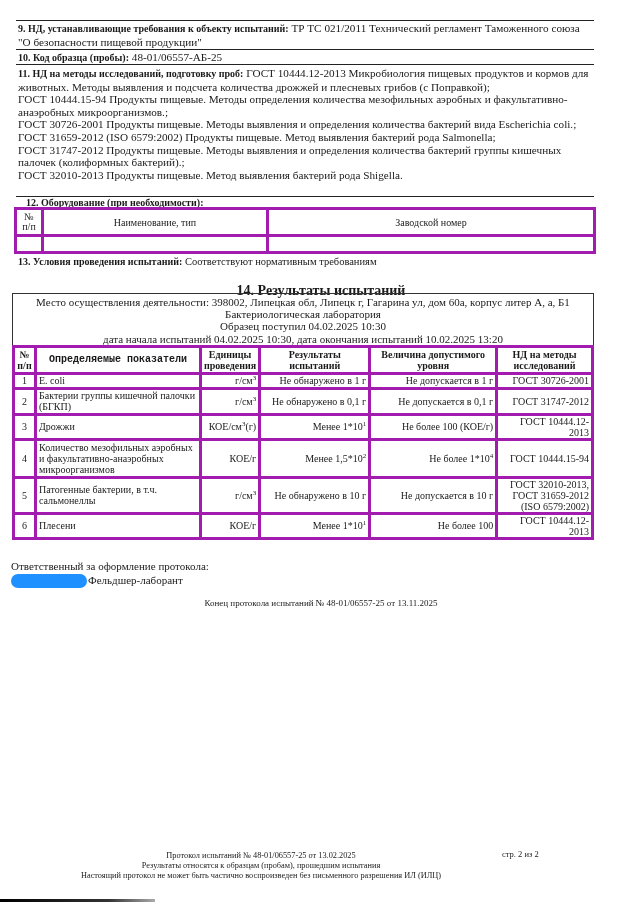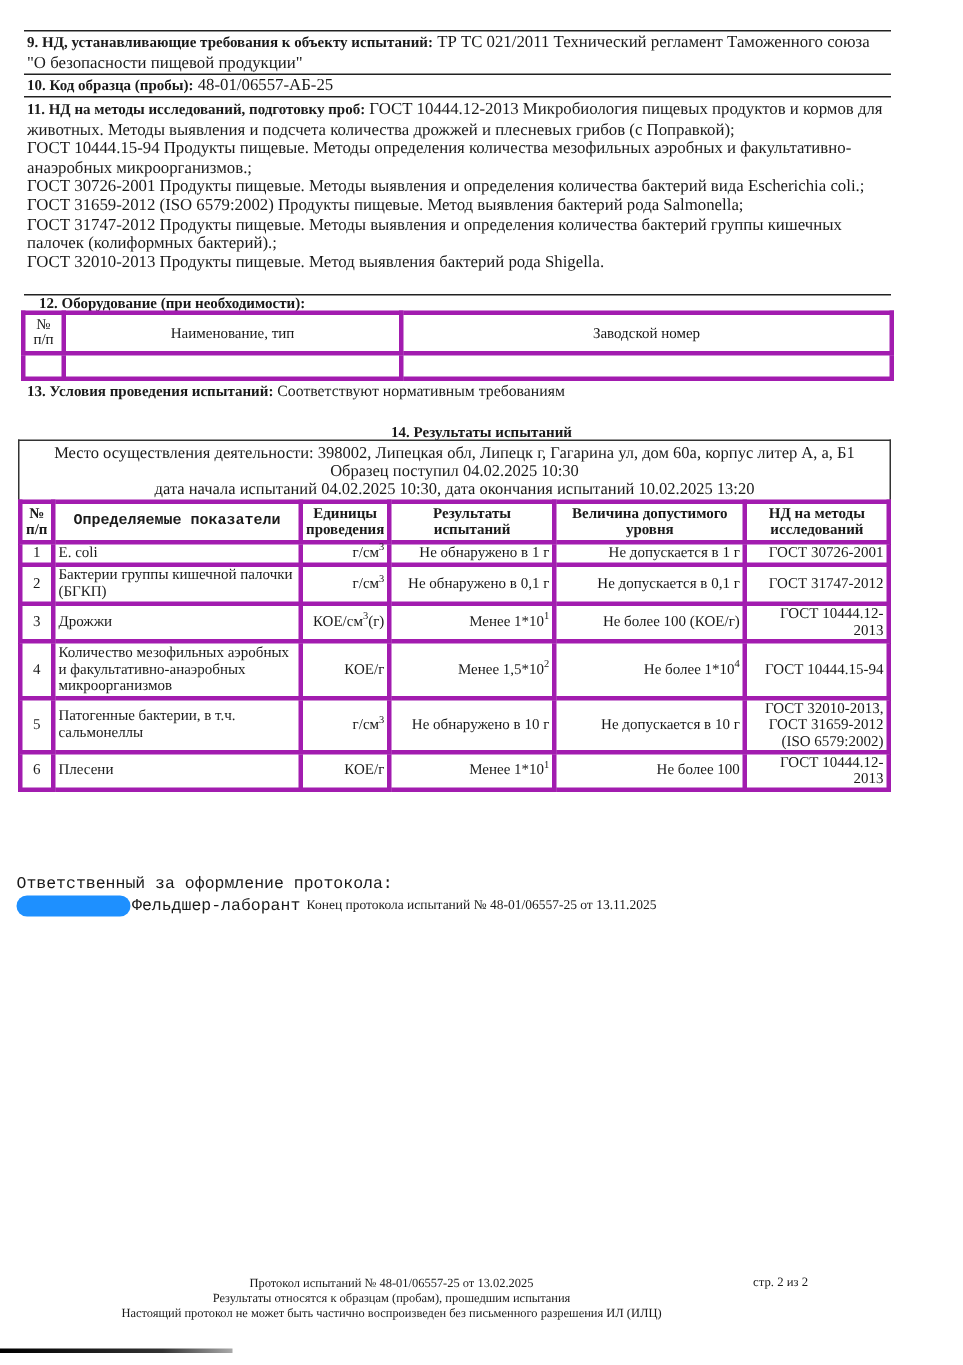--- a/index.html
+++ b/index.html
@@ -12,31 +12,31 @@
     .rule { position: absolute; left: 16px; width: 578px; border-top: 1px solid #222; }
     .small-b { font-size: 10px; font-weight: bold; }
 
     table { border-collapse: collapse; }
     td, th { border: 3px solid #a21caf; padding: 0 2px; font-weight: normal; }
 
     .equip { position: absolute; left: 14px; top: 207px; width: 582px; font-size: 10px; }
     .equip td { height: 14px; }
 
     .res-title { position: absolute; left: 0; width: 642px; top: 283px; text-align: center;
-      font-size: 10px; font-weight: bold; }
+      font-size: 14px; font-weight: bold; }
     .res-wrap { position: absolute; left: 12px; top: 293px; width: 580px; border: 1px solid #333; border-bottom: none; }
     .res-head { text-align: center; font-size: 11px; line-height: 12.2px; padding: 2px 0 0 0; }
     .res { width: 582px; margin-left: -1px; font-size: 10px; line-height: 11px; }
     .res th { font-weight: bold; font-size: 10px; text-align: center; line-height: 11px; }
     .res td.c { text-align: right; }
     .res td.n { text-align: center; }
     sup { font-size: 7px; vertical-align: super; line-height: 0; }
 
-    .resp { position: absolute; left: 11px; top: 559px; font-family: Liberation Mono, monospace;
-      font-size: 11px; line-height: 14px; margin-top: 24px; }
+    .resp { position: absolute; left: 11px; top: 559px; font-family: Liberation Serif, serif;
+      font-size: 11px; line-height: 14px; }
     .blob { display: inline-block; width: 76px; height: 14px; border-radius: 7px; background: #1e90ff;
       vertical-align: middle; margin-right: 1px; }
     .end { position: absolute; left: 0; width: 642px; top: 598px; text-align: center; font-size: 9px; }
 
     .footer { position: absolute; left: 0; width: 522px; top: 851px; text-align: center; font-size: 8.3px; line-height: 10px; }
     .pageno { position: absolute; left: 502px; top: 849px; font-size: 8.5px; }
     .footer-bar { position: absolute; left: 0; top: 899px; width: 155px; height: 3px;
       background: linear-gradient(to right, #000 0%, #333 70%, #aaa 100%); }
   </style>
 </head>
@@ -88,20 +88,21 @@
 
   <div class="block" style="top:256px; left:18px; font-size:10.5px;">
     <span class="small-b">13. Условия проведения испытаний:</span>
     <span>Соответствуют нормативным требованиям</span>
   </div>
 
   <div class="res-title">14. Результаты испытаний</div>
   <div class="res-wrap">
     <div class="res-head">
       <div>Место осуществления деятельности: 398002, Липецкая обл, Липецк г, Гагарина ул, дом 60а, корпус литер А, а, Б1</div>
+      <div>Бактериологическая лаборатория</div>
       <div>Образец поступил 04.02.2025 10:30</div>
       <div>дата начала испытаний 04.02.2025 10:30, дата окончания испытаний 10.02.2025 13:20</div>
     </div>
     <table class="res">
       <tbody>
           <tr>
         <th style="width:15px; height:24px;">№ п/п</th>
         <th style="width:158px;font-family:Liberation Mono, monospace;">Определяемые показатели</th>
         <th style="width:52px;">Единицы проведения</th>
         <th style="width:103px;margin-left:47px;">Результаты испытаний</th>

